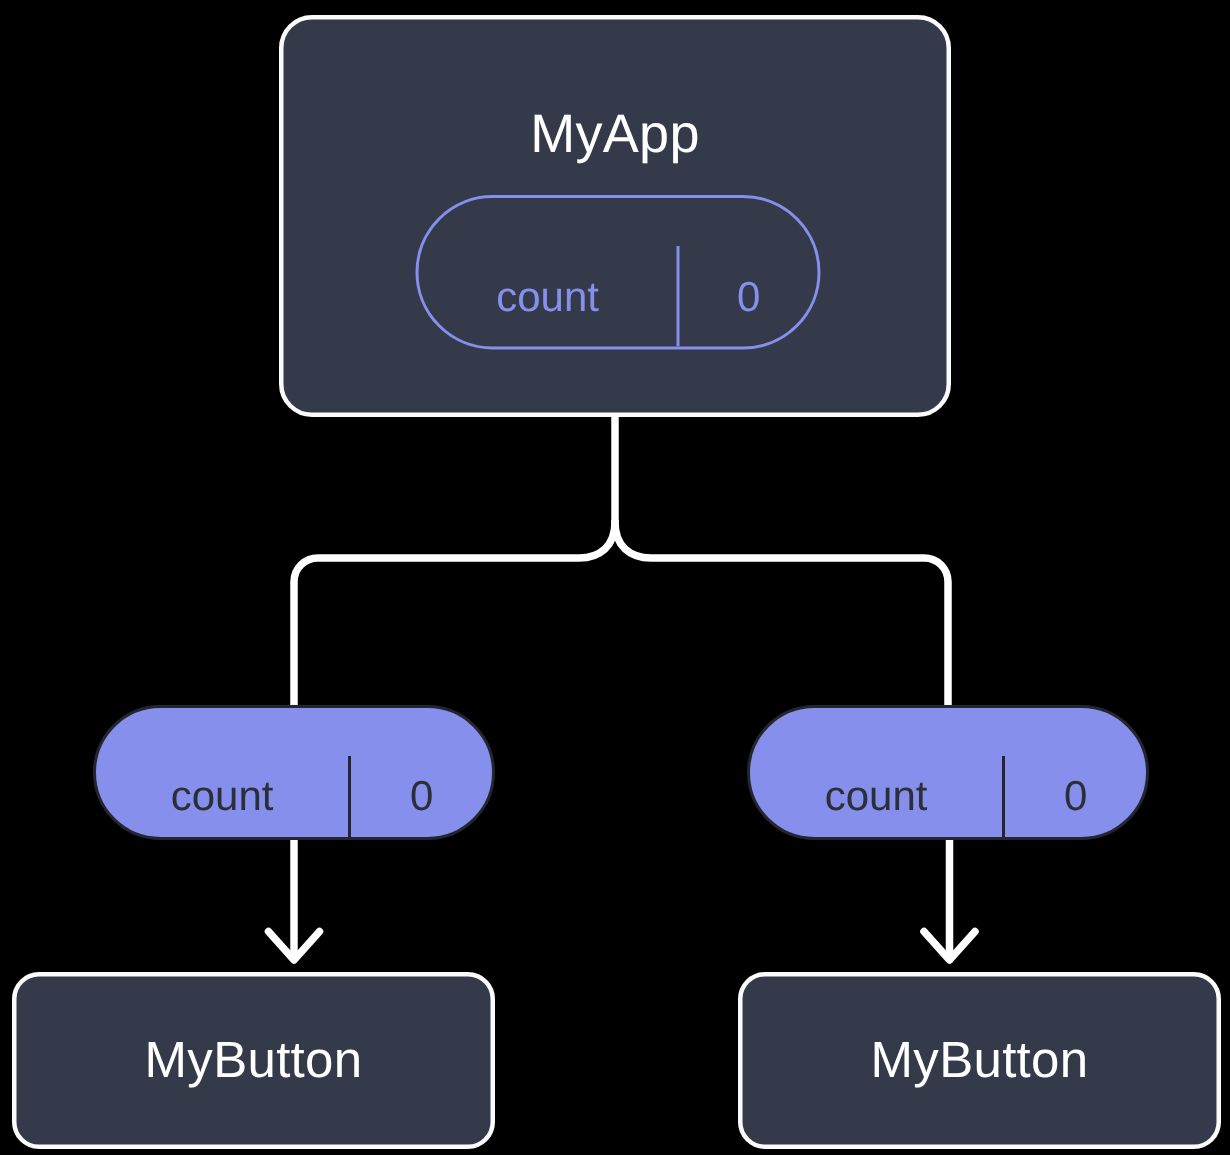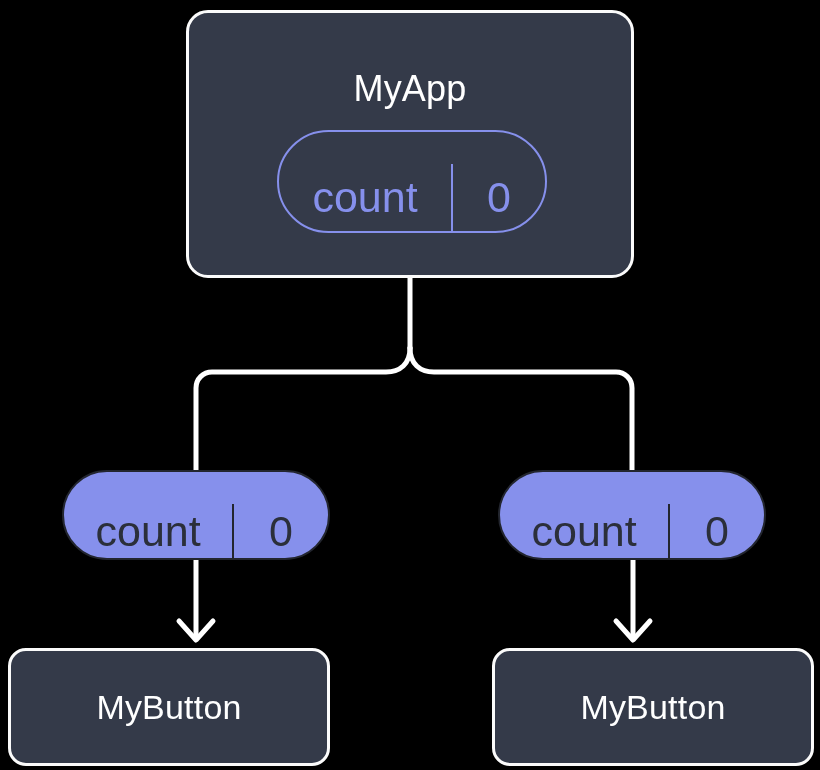--- a/index.html
+++ b/index.html
@@ -80,21 +80,21 @@
     display: flex;
     align-items: stretch;
     border-radius: 999px;
     overflow: hidden;
   }
   .capsule .cap-key,
   .capsule .cap-val {
     display: flex;
     align-items: center;
     justify-content: center;
-    font-size: 43px;
+    font-size: 28px;
     line-height: 1;
     white-space: nowrap;
     margin-top: 32px;
   }
 
   
   .capsule.outlined {
     border: 2px solid #8690ec;
     background: transparent;
   }

